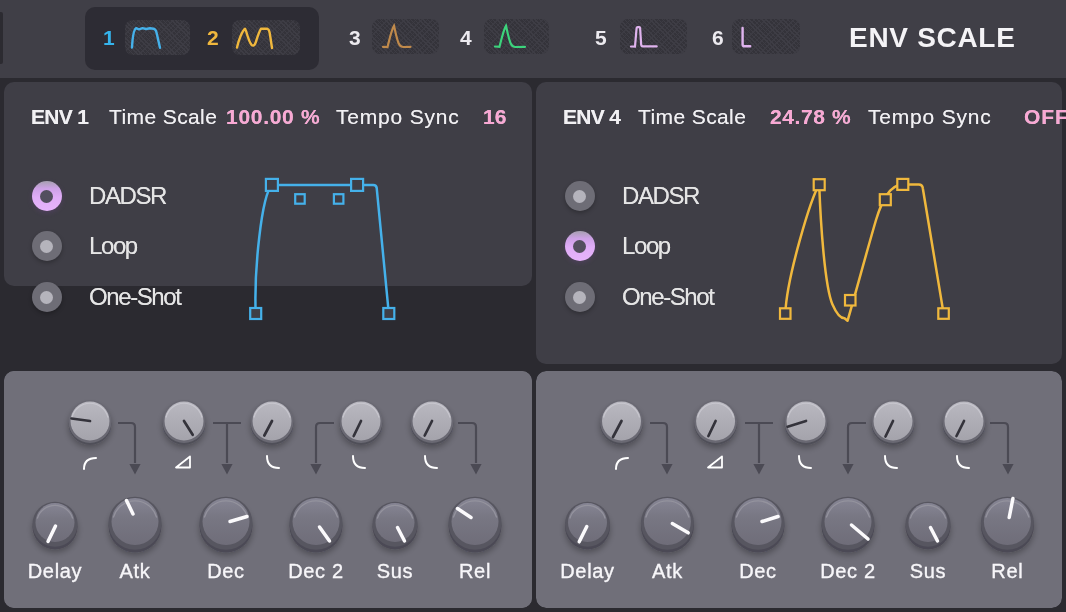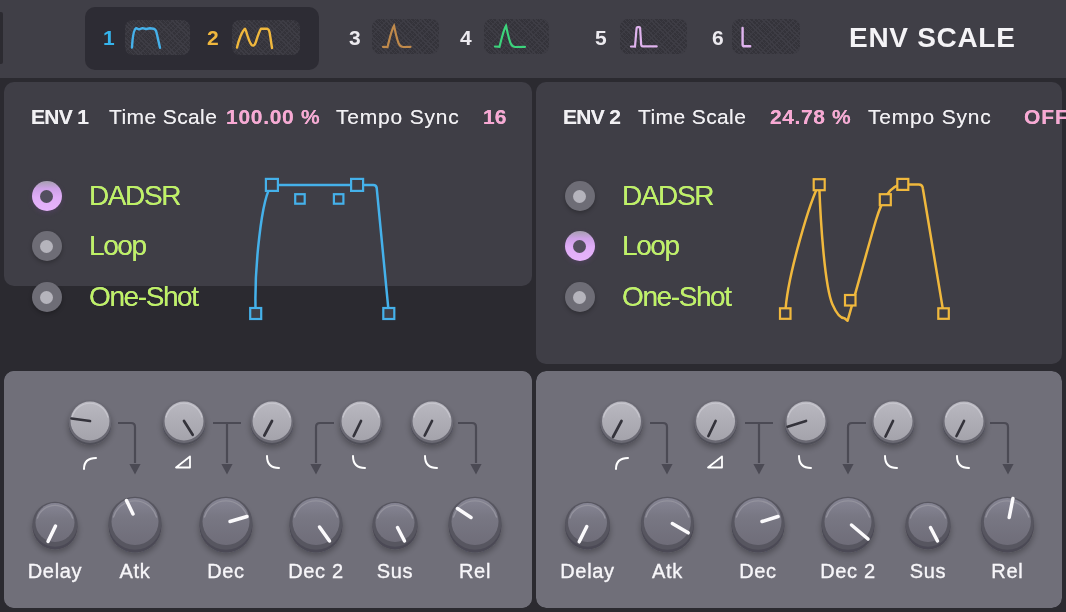--- a/index.html
+++ b/index.html
@@ -12,21 +12,21 @@
 #envscale{position:absolute;left:849px;top:26px;font-size:28px;font-weight:700;color:#f4f3f6;letter-spacing:0.7px;line-height:23px}
 .panel{position:absolute;background:#3f3e46;border-radius:10px}
 .kpanel{position:absolute;background:#706f79;border-radius:10px}
 .h{position:absolute;top:24px;font-size:21px;line-height:22px;color:#f1f0f3;text-shadow:0 0 0.6px rgba(241,240,243,0.7)}
 .hb{font-weight:700}
 .purple{color:#f9a8d4;font-weight:700}
 .radio{position:absolute;width:30px;height:30px;border-radius:50%;background:#6e6d76;box-shadow:0 2px 4px rgba(0,0,0,0.25)}
 .radio .dot{position:absolute;left:8.5px;top:8.5px;width:13px;height:13px;border-radius:50%;background:#b5b4bc}
 .radio.sel{background:linear-gradient(180deg,#a6a0b0 0%,#cda1e6 25%,#e0adf7 55%,#e6b4fb 100%);box-shadow:0 2px 5px rgba(170,120,210,0.25),0 2px 4px rgba(0,0,0,0.2)}
 .radio.sel .dot{background:#534f5e}
-.rlabel{position:absolute;font-size:28px;color:#bef264;line-height:22px;letter-spacing:-1.4px;text-shadow:0 0 0.6px rgba(241,240,243,0.7)}
+.rlabel{position:absolute;font-size:24px;color:#e5e5e5;line-height:22px;letter-spacing:-1.4px;text-shadow:0 0 0.6px rgba(241,240,243,0.7)}
 .curve{position:absolute;left:0;top:0}
 </style>
 </head>
 <body>
 <svg width="0" height="0" style="position:absolute">
 <defs>
 <linearGradient id="gb" x1="0" y1="0" x2="0" y2="1">
         <stop offset="0" stop-color="#868594"></stop>
         <stop offset="0.4" stop-color="#787783"></stop>
         <stop offset="1" stop-color="#6f6d79"></stop>
@@ -111,21 +111,21 @@
 <path d="M249.3,231.6 C250.8,195 275,116 283.2,102.7 C284.5,138 288.5,204 296.5,222.5 C300.5,231.7 304.5,236.3 308.5,236.3 L311.5,238.8 C315.5,226 330,172 340,138 C344.5,123 352,102.4 366.8,102.4 L382.8,102.4 Q386.4,102.4 386.8,106.2 L407.6,231.6" fill="none" stroke="#f0b83d" stroke-width="2.5" stroke-linejoin="round"></path>
 <g fill="#3f3e46" stroke="#f0b83d" stroke-width="2.2">
 <rect x="244" y="226.3" width="10.5" height="10.5"></rect>
 <rect x="277.7" y="97.2" width="11" height="11"></rect>
 <rect x="309" y="213" width="10.5" height="10.5"></rect>
 <rect x="343.8" y="112.2" width="11" height="11"></rect>
 <rect x="361.3" y="96.9" width="11" height="11"></rect>
 <rect x="402.3" y="226.3" width="10.5" height="10.5"></rect>
 </g>
 </svg>
-<div class="h hb" style="left:27px;letter-spacing:-0.7px">ENV 2</div>
+<div class="h hb" style="left:27px;letter-spacing:-0.7px">ENV 4</div>
 <div class="h" style="left:102px;letter-spacing:0.4px">Time Scale</div>
 <div class="h purple" style="left:234px;letter-spacing:0.6px">24.78 %</div>
 <div class="h" style="left:332px;letter-spacing:0.8px">Tempo Sync</div>
 <div class="h purple" style="left:488px;letter-spacing:0.9px">OFF</div>
 <div class="radio" style="left:28.5px;top:99px">
       <div class="dot"></div>
     </div>
 <div class="radio sel" style="left:28.5px;top:149px">
       <div class="dot"></div>
     </div>

